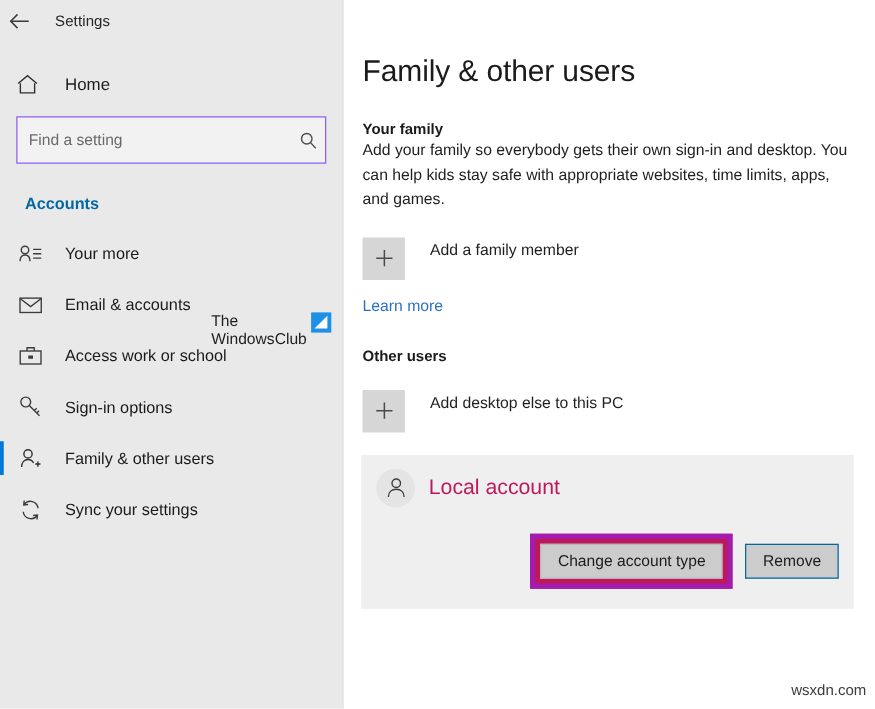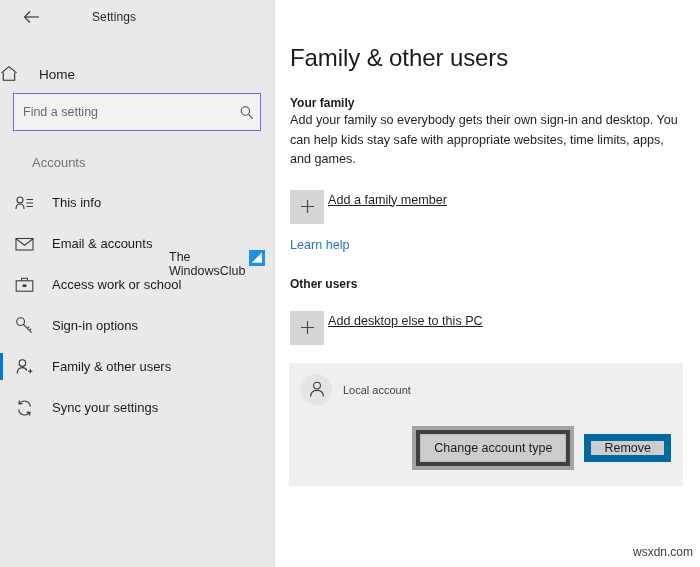--- a/index.html
+++ b/index.html
@@ -24,45 +24,45 @@
     height: 567px;
     background: #e9e9e9;
     position: relative;
     flex: 0 0 275px;
     border-right: 1px solid #dfdfdf;
   }
   .titlebar {
     height: 34px;
     display: flex;
     align-items: center;
-    padding-left: 20px;
-    gap: 32px;
+    padding-left: 4px;
   }
   .back-arrow {
     width: 22px;
     height: 22px;
     display: flex;
     align-items: center;
     justify-content: center;
     color: #3a3a3a;
     font-size: 15px;
     line-height: 1;
   }
   .app-title {
     margin-left: 18px;
     font-size: 12px;
     color: #262626;
     letter-spacing: 0.1px;
   }
 
   .home-row {
     display: flex;
-    align-items: flex-end;
+    align-items: center;
     height: 30px;
     margin-top: 18px;
+    padding-left: 13px;
   }
   .home-row .ico { width: 22px; display:flex; align-items:center; justify-content:flex-start; }
   .home-row .lbl { margin-left: 17px; font-size: 13.5px; color: #1c1c1c; }
 
   .search-wrap {
     margin: 11px 13px 0 13px;
     height: 38px;
     background: #f2f2f2;
     border: 1px solid #8b5cf6;
     display: flex;
@@ -75,24 +75,24 @@
     outline: none;
     background: transparent;
     font-family: "Liberation Sans", sans-serif;
     font-size: 12.5px;
     color: #2b2b2b;
   }
   .search-wrap input::placeholder { color: #6a6a6a; }
   .search-ico { width: 15px; height: 15px; color: #4a4a4a; flex: 0 0 15px; }
 
   .section-label {
-    margin: 24px 0 0 32px;
+    margin: 24px 0 0 20px;
     font-size: 13px;
-    font-weight: normal;
-    color: #737373;
+    font-weight: bold;
+    color: #0369a1;
   }
 
   .nav { margin-top: 12px; }
   .nav-item {
     position: relative;
     display: flex;
     align-items: center;
     height: 41px;
     padding-left: 13px;
     cursor: default;
@@ -174,25 +174,24 @@
   .plus-box {
     width: 34px; height: 34px;
     background: #d6d6d6;
     display: flex;
     align-items: center;
     justify-content: center;
     flex: 0 0 34px;
   }
   .plus-box svg { display: block; }
   .action-label {
-    margin-left: 4px;
+    margin-left: 20px;
     font-size: 12.6px;
     color: #1f1f1f;
     padding-top: 3px;
-    text-decoration: underline;
   }
 
   .link {
     display: inline-block;
     margin-top: 14px;
     font-size: 12.6px;
     color: #2b71c4;
     text-decoration: none;
     cursor: pointer;
   }
@@ -221,47 +220,47 @@
   .avatar svg { display:block; }
   .account-info { margin-left: 11px; }
   .account-name-redacted {
     width: 66px; height: 10px;
     background: linear-gradient(90deg,#d3d3d3,#dadada,#d0d0d0);
     filter: blur(1.4px);
     margin-bottom: 4px;
     border-radius: 1px;
   }
   .account-type {
-    font-size: 11px;
-    color: #404040;
+    font-size: 17px;
+    color: #be185d;
   }
 
   .btn-row {
     display: flex;
     justify-content: flex-end;
     align-items: center;
     margin-top: 21px;
     gap: 10px;
   }
   .btn {
     background: #cccccc;
-    border: 7px solid #0369a1;
+    border: 1px solid #0369a1;
     font-family: "Liberation Sans", sans-serif;
     font-size: 12.5px;
     color: #1c1c1c;
     height: 28px;
     padding: 0 13px;
     cursor: pointer;
     white-space: nowrap;
   }
   .btn-highlight-wrap {
     position: relative;
     padding: 4px;
-    border: 4px solid #a3a3a3;
-    background: #404040;
+    border: 4px solid #a21caf;
+    background: #be185d;
     display: inline-flex;
   }
   .btn-highlight-wrap .btn { border: 1px solid #b9b9b9; }
 
   .watermark {
     position: absolute;
     right: 7px;
     bottom: 8px;
     font-size: 12px;
     color: #3b3b3b;
@@ -310,21 +309,21 @@
     <div class="nav">
 
       <div class="nav-item">
         <span class="ico">
           <svg width="19" height="16" viewBox="0 0 19 16" fill="none">
             <circle cx="5" cy="5" r="3" stroke="#3c3c3c" stroke-width="1.1" fill="none"></circle>
             <path d="M1 14 C1 10.6 2.8 9 5 9 C7.2 9 9 10.6 9 14" stroke="#3c3c3c" stroke-width="1.1" fill="none"></path>
             <path d="M11.5 4.5 H18 M11.5 8 H18 M11.5 11.5 H18" stroke="#3c3c3c" stroke-width="1.1"></path>
           </svg>
         </span>
-        <span class="lbl">This info</span>
+        <span class="lbl">Your more</span>
       </div>
 
       <div class="nav-item">
         <span class="ico">
           <svg width="19" height="14" viewBox="0 0 19 14" fill="none">
             <rect x="1" y="1.5" width="17" height="11.5" stroke="#3c3c3c" stroke-width="1.1" fill="none"></rect>
             <path d="M1 1.8 L9.5 8.3 L18 1.8" stroke="#3c3c3c" stroke-width="1.1" fill="none"></path>
           </svg>
         </span>
         <span class="lbl">Email &amp; accounts</span>
@@ -400,21 +399,21 @@
 
     <div class="action-row">
       <span class="plus-box">
         <svg width="17" height="17" viewBox="0 0 17 17">
           <path d="M8.5 2 V15 M2 8.5 H15" stroke="#4a4a4a" stroke-width="1.2"></path>
         </svg>
       </span>
       <span class="action-label">Add a family member</span>
     </div>
 
-    <a class="link">Learn help</a>
+    <a class="link">Learn more</a>
 
     <h2 class="sub-head">Other users</h2>
 
     <div class="action-row">
       <span class="plus-box">
         <svg width="17" height="17" viewBox="0 0 17 17">
           <path d="M8.5 2 V15 M2 8.5 H15" stroke="#4a4a4a" stroke-width="1.2"></path>
         </svg>
       </span>
       <span class="action-label">Add desktop else to this PC</span>

